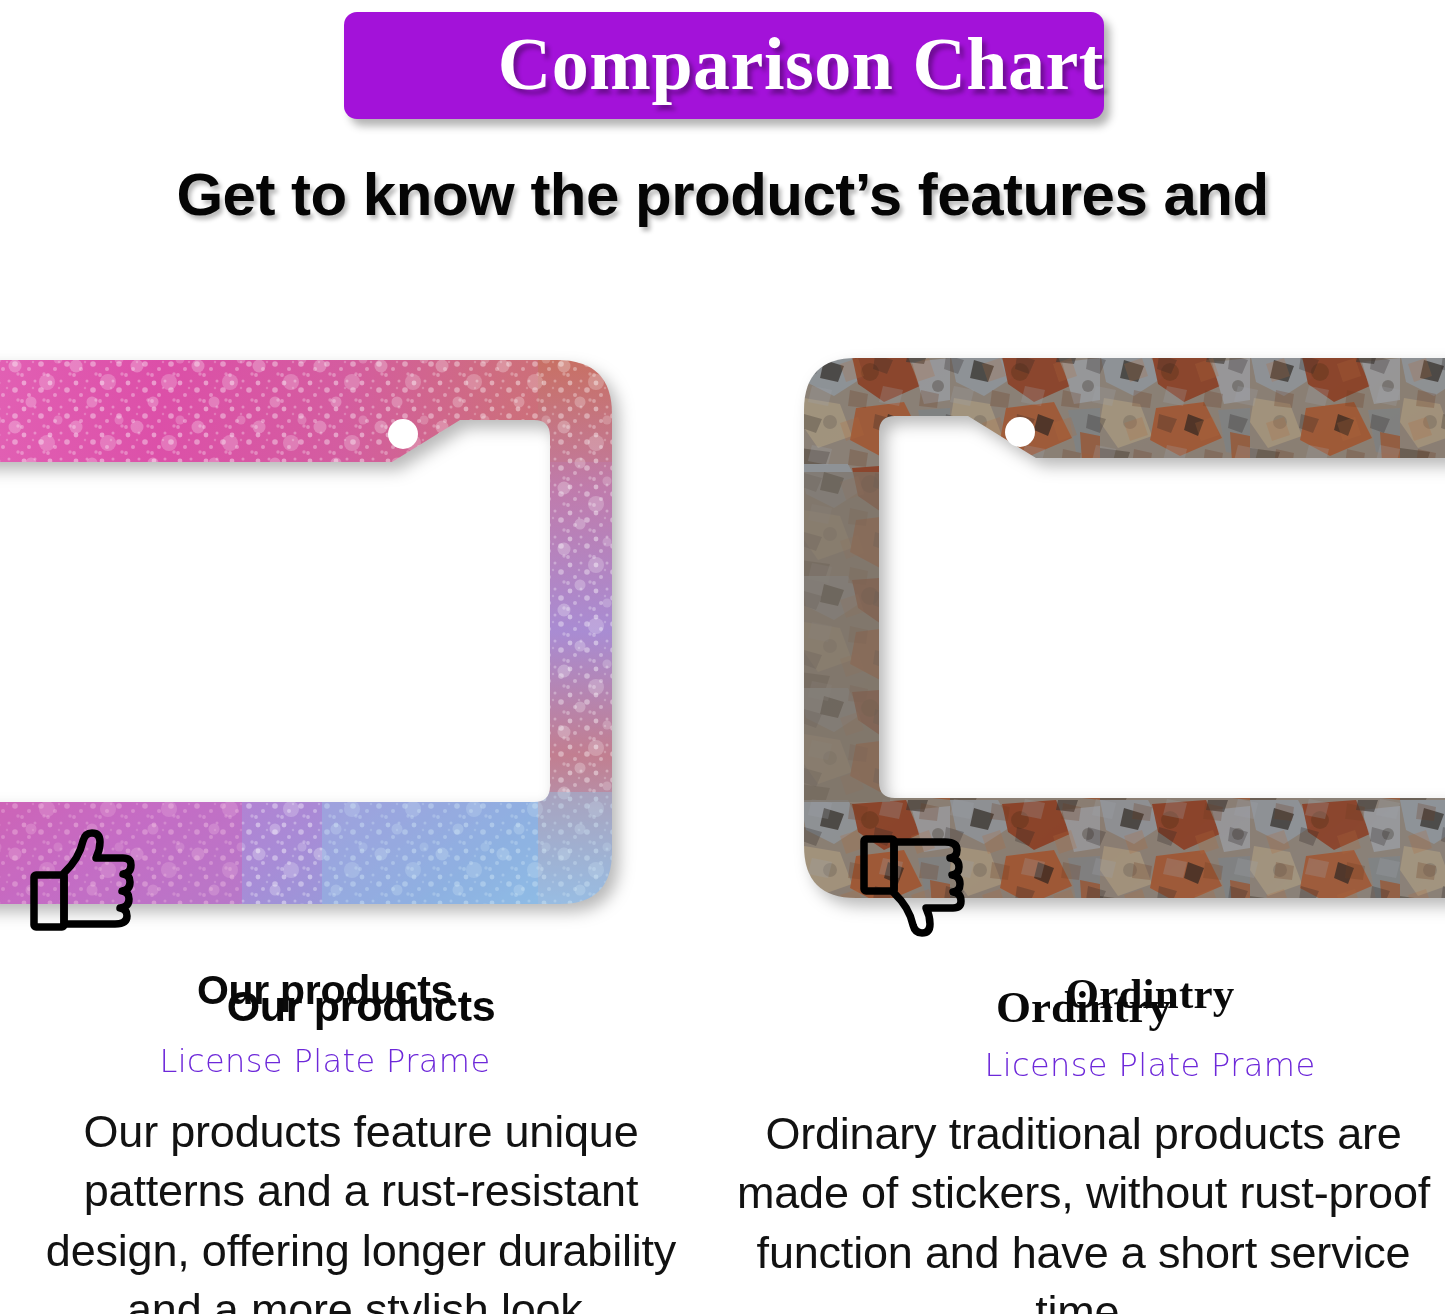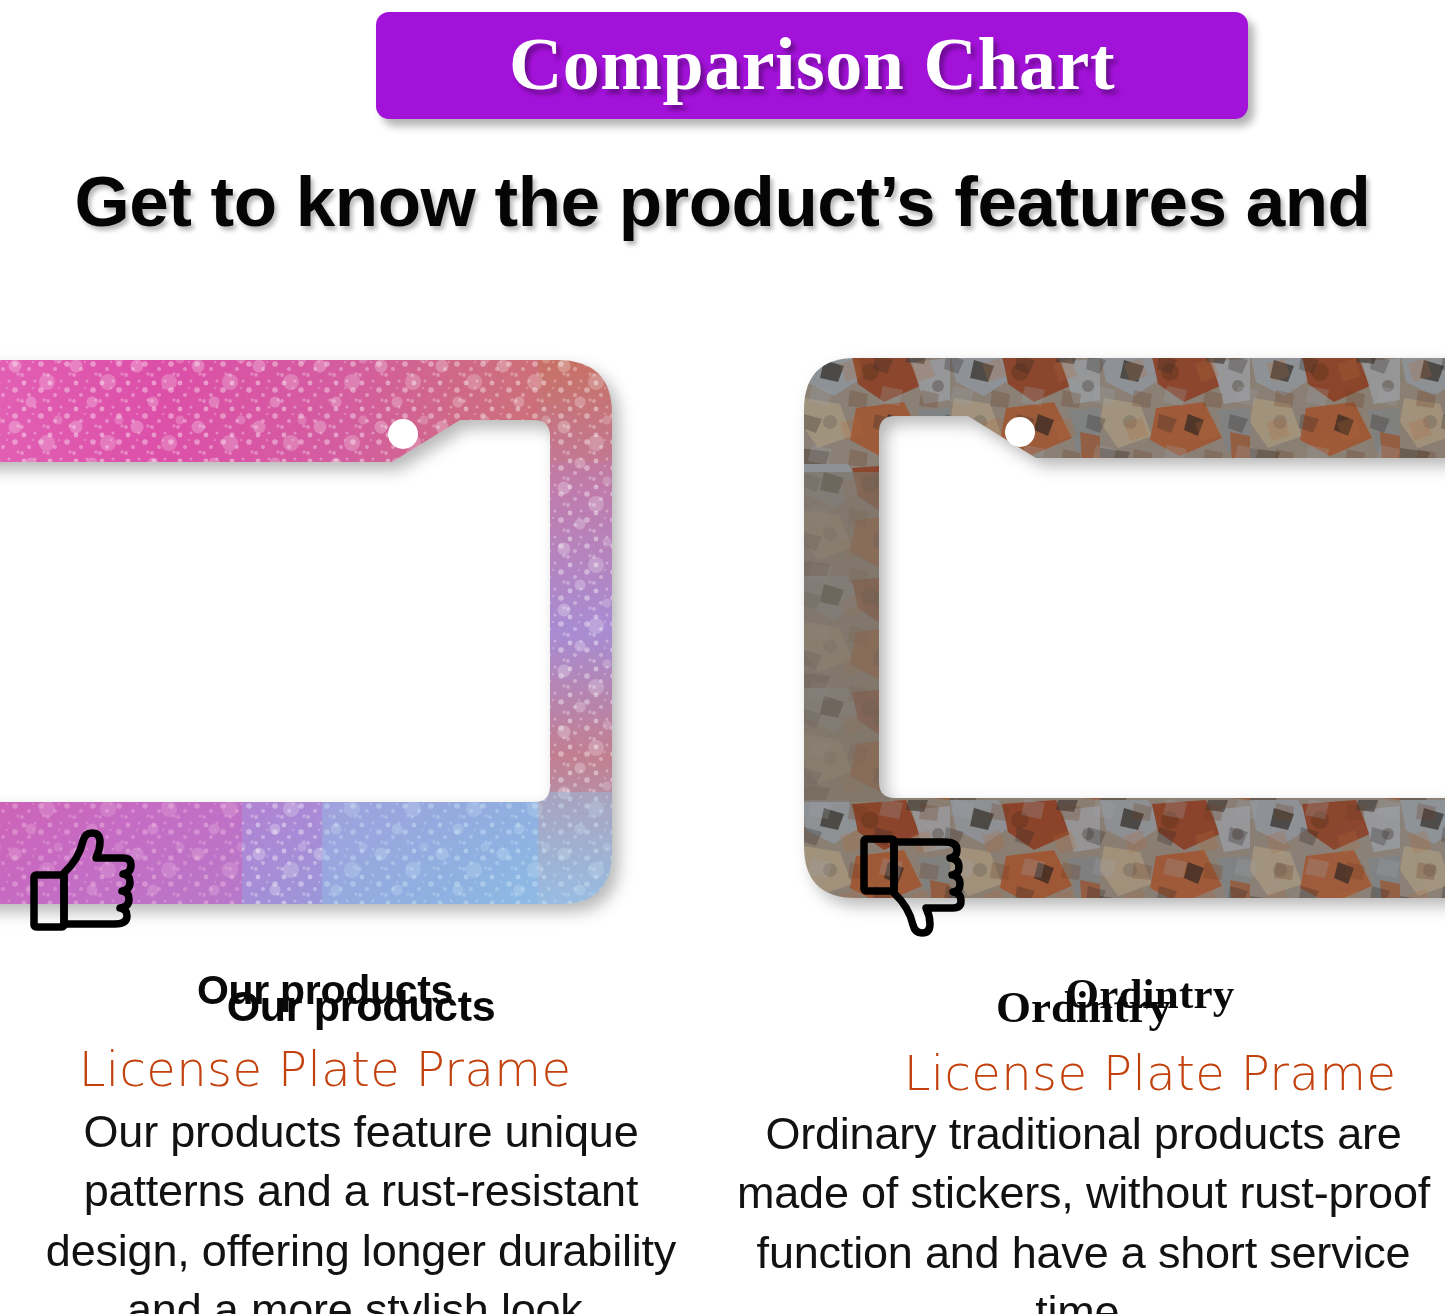--- a/index.html
+++ b/index.html
@@ -7,45 +7,45 @@
   body {
     width:1445px; height:1314px;
     position:relative; overflow:hidden;
     font-family:"Liberation Sans", sans-serif;
     -webkit-font-smoothing:antialiased;
   }
 
   
   #title-banner{
     position:absolute; left:344px; top:12px;
-    width:872px; height:107px;
+    width:760px; height:107px;
     background:#A312D9;
     border-radius:13px;
     box-shadow:6px 7px 9px rgba(0,0,0,0.30);
-    display:flex; align-items:center; justify-content:center;margin-left:32px;
+    display:flex; align-items:center; justify-content:flex-end;
   }
   #title-banner-text{
     font-family:"Liberation Serif", serif;
     font-weight:700;
     font-size:74px;
     color:#ffffff;
     letter-spacing:0.5px;
     line-height:1;
     text-shadow:4px 5px 4px rgba(0,0,0,0.32);
     white-space:nowrap;
     transform:translateY(-2px);
   }
 
   
   #subheading{
     position:absolute; left:0; top:160px; width:1445px;
     text-align:center;
     font-family:"Liberation Sans Narrow","Liberation Sans", sans-serif;
     font-weight:700;
-    font-size:71px;
+    font-size:60px;
     line-height:1.18;
     color:#050505;
     letter-spacing:-0.5px;
     text-shadow:3px 4px 4px rgba(0,0,0,0.28);
   }
   #subheading span{ display:block; }
 
   
   #frames-row{ position:absolute; left:0; top:352px; width:1445px; height:565px; }
 
@@ -71,22 +71,22 @@
     font-family:"Liberation Sans Narrow","Liberation Sans", sans-serif;
     font-weight:700; font-size:41px; letter-spacing:-0.3px;
   }
   .plate-title-serif{
     font-family:"Liberation Serif", serif;
     font-weight:700; font-size:43px; letter-spacing:0.2px;
   }
   .plate-sub{
     margin-top:34px;
     font-family:"DejaVu Sans", sans-serif;
-    font-weight:300; font-size:48px;
-    letter-spacing:0.4px; color:#c2410c; line-height:1;
+    font-weight:300; font-size:32px;
+    letter-spacing:0.4px; color:#6d28d9; line-height:1;
   }
 
   
   #bottom-row{ position:absolute; left:0; top:985px; width:1445px; height:329px; }
   .bottom-col{ position:absolute; top:0; text-align:center; }
   #bottom-col-left  { left:0;    width:722px; }
   #bottom-col-right { left:722px;width:723px; }
 
   .col-heading{ line-height:1; color:#080808; }
   .col-heading-sans{

